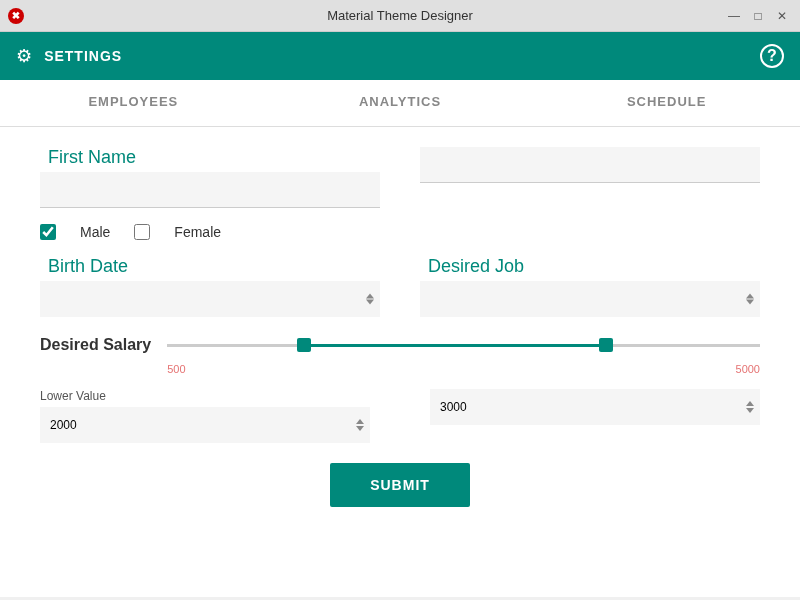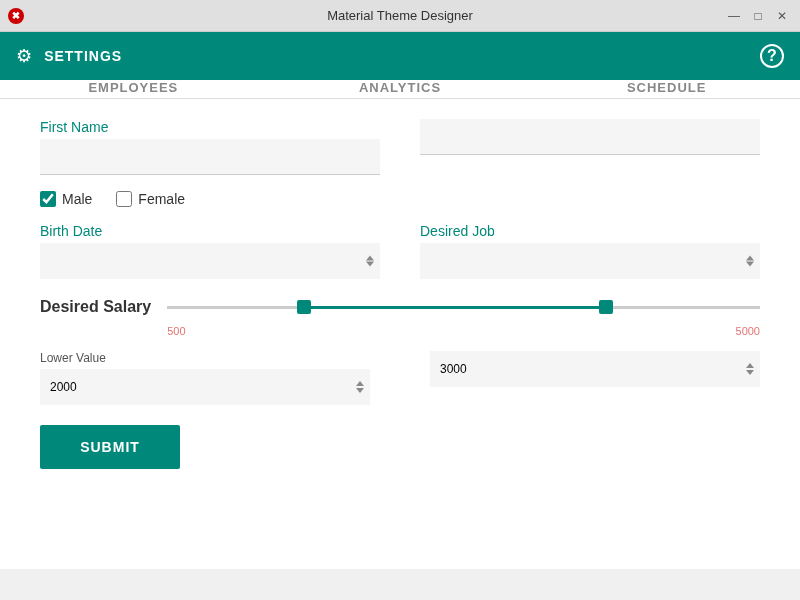--- a/index.html
+++ b/index.html
@@ -98,21 +98,21 @@
     }
 
     
     .nav-tabs {
       background: white;
       display: flex;
       border-bottom: 1px solid #ddd;
     }
     .nav-tab {
       flex: 1;
-      padding: 0 8px;
+      padding: 14px 8px;
       text-align: center;
       font-size: 13px;
       font-weight: bold;
       letter-spacing: 1px;
       color: #888;
       cursor: pointer;
       border-bottom: 3px solid transparent;
     }
     .nav-tab.active {
       color: #00897b;
@@ -132,23 +132,24 @@
       display: flex;
       gap: 40px;
       margin-bottom: 16px;
     }
     .form-group {
       flex: 1;
       display: flex;
       flex-direction: column;
     }
     .form-label {
-      font-size: 14px;
+      font-size: 18px;
       color: #00897b;
       margin-bottom: 4px;
+      margin-left: 8px;
     }
     .form-input {
       border: none;
       border-bottom: 1px solid #ccc;
       background: #f5f5f5;
       padding: 8px 10px;
       font-size: 14px;
       outline: none;
       height: 36px;
     }
@@ -156,21 +157,21 @@
     
     .checkbox-row {
       display: flex;
       align-items: center;
       gap: 24px;
       margin-bottom: 16px;
     }
     .checkbox-label {
       display: flex;
       align-items: center;
-      gap: 6px;
+      gap: 24px;
       font-size: 14px;
       color: #333;
       cursor: pointer;
     }
     .checkbox-input {
       width: 16px;
       height: 16px;
       accent-color: #00897b;
       cursor: pointer;
     }
@@ -307,20 +308,21 @@
       top: 50%;
       transform: translateY(-50%);
       display: flex;
       flex-direction: column;
       gap: 2px;
     }
 
     
     .button-row {
       display: flex;
+      justify-content: center;
       gap: 24px;
       margin-top: 20px;
       padding-bottom: 10px;
     }
     .btn {
       padding: 14px 40px;
       font-size: 14px;
       font-weight: bold;
       letter-spacing: 1px;
       border: none;

